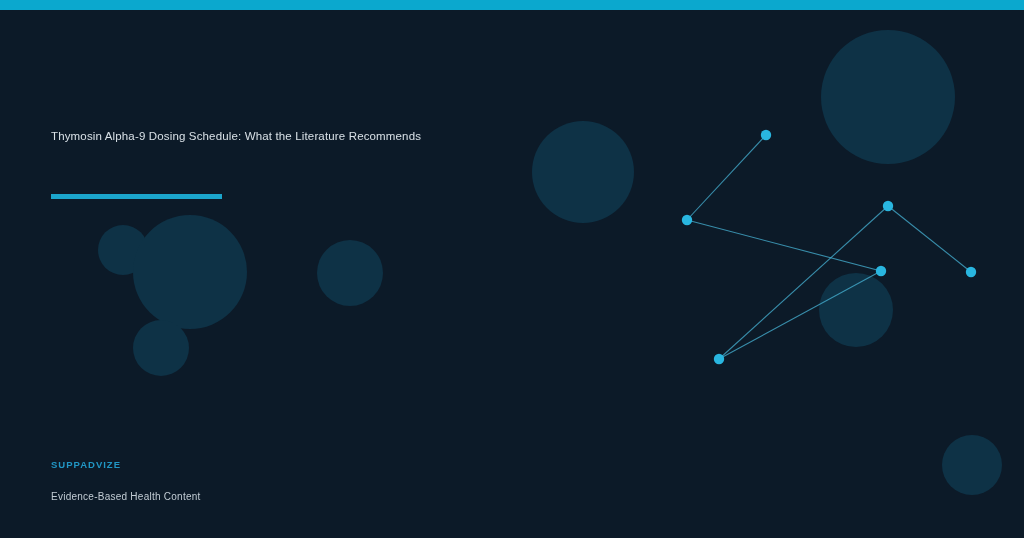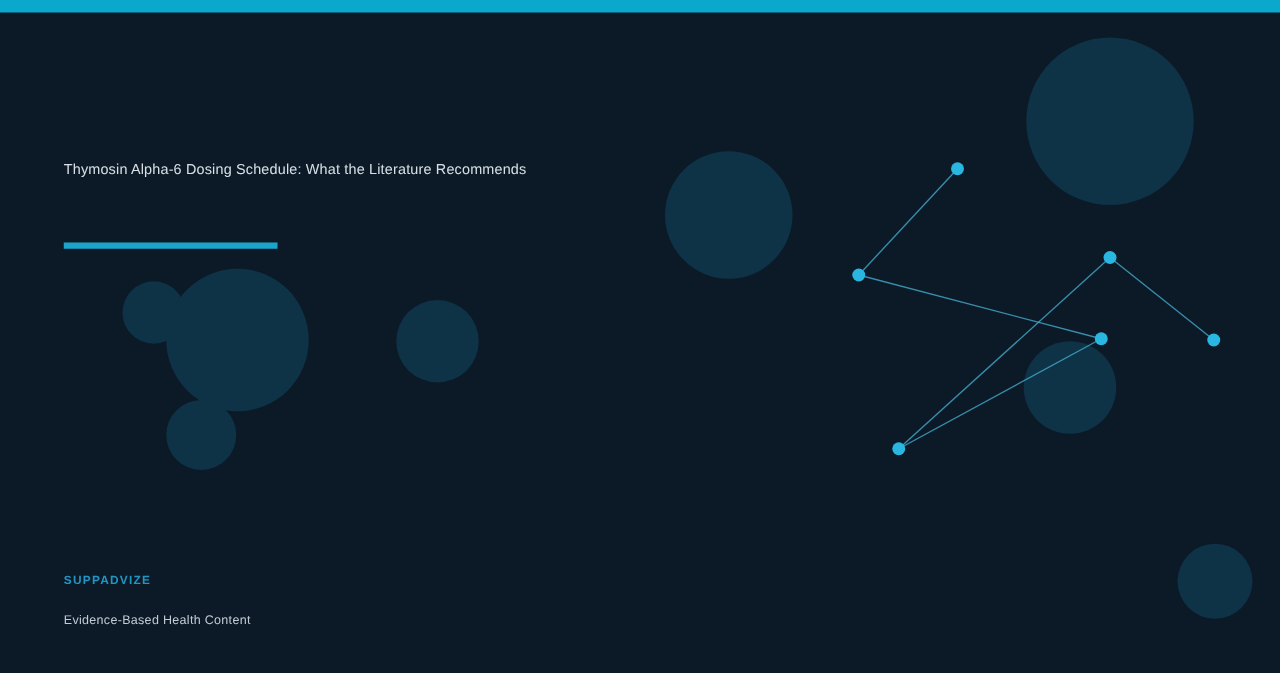--- a/index.html
+++ b/index.html
@@ -153,21 +153,21 @@
         <circle class="net-node" cx="888" cy="206" r="5.2" fill="#29b6e0"></circle>
         <circle class="net-node" cx="881" cy="271" r="5.2" fill="#29b6e0"></circle>
         <circle class="net-node" cx="971" cy="272" r="5.2" fill="#29b6e0"></circle>
         <circle class="net-node" cx="719" cy="359" r="5.2" fill="#29b6e0"></circle>
       </g>
   </svg>
 
   <div id="content-layer">
 
     <div id="title-block">
-      <h1 id="slide-title" style="color: rgb(216, 224, 230);">Thymosin Alpha-6 Dosing Schedule: What the Literature Recommends</h1>
+      <h1 id="slide-title" style="color: rgb(216, 224, 230);">Thymosin Alpha-9 Dosing Schedule: What the Literature Recommends</h1>
     </div>
 
     <div id="title-underline" style="background: rgb(27, 165, 204); width: 171px; height: 5px;"></div>
 
     <div id="footer-block">
       <p id="brand-name" style="color: rgb(33, 150, 196);">SUPPADVIZE</p>
       <p id="brand-tagline" style="color: rgb(194, 204, 212);">Evidence-Based Health Content</p>
     </div>
 
   </div>

